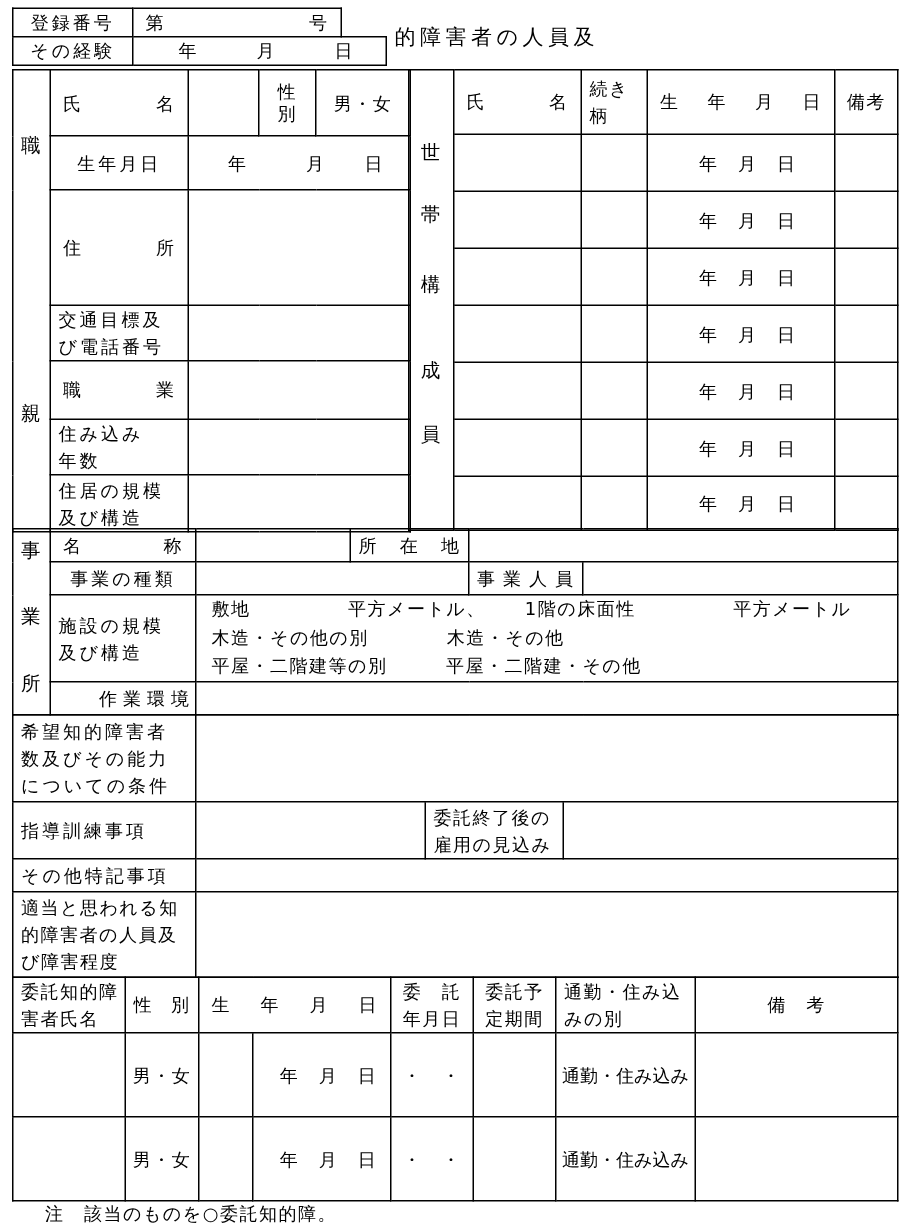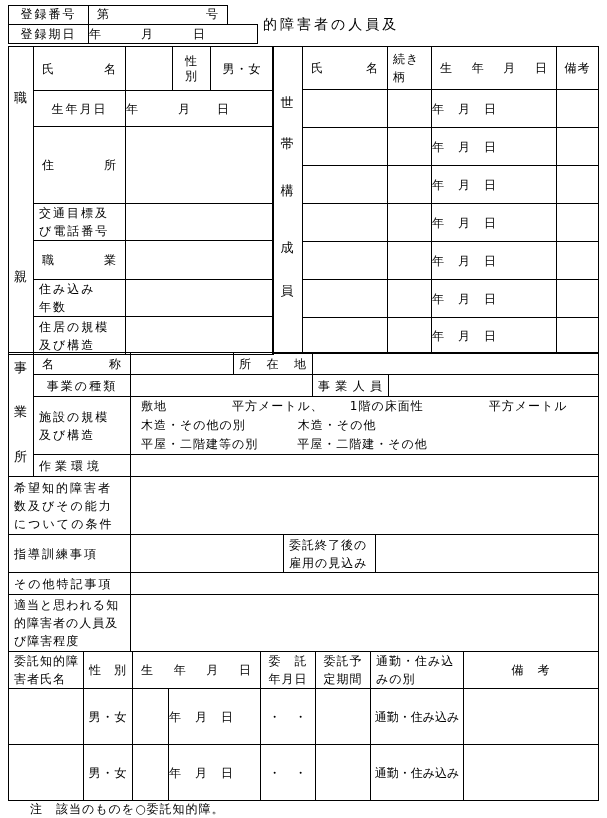--- a/index.html
+++ b/index.html
@@ -4,23 +4,23 @@
 <style>
   html,body{margin:0;padding:0;background:#fff;}
   .page{position:relative;width:607px;height:818px;background:#ffffff;
         font-family:"DejaVu Sans",sans-serif;color:#000;font-size:12px;}
   table{border-collapse:collapse;table-layout:fixed;position:absolute;}
   td{border:1px solid #000;padding:0;font-size:12px;text-align:center;
      vertical-align:middle;overflow:hidden;letter-spacing:1px;line-height:18px;}
   td.noborder{border:none;}
   .ml{white-space:pre-line;}
   .tl{text-align:left;padding-left:5px;}
-  .tr{text-align:left;padding-right:8px;}
+  .tr{text-align:center;padding-right:8px;padding-left:17px;}
   .ls2{letter-spacing:2px;}
-  .ls4{letter-spacing:4px;}
+  .ls4{letter-spacing:4px;text-align:right;}
   .spread{display:flex;justify-content:space-between;align-items:center;padding:0 8px;}
   .spread4{display:flex;justify-content:space-between;align-items:center;padding:0 5px;}
   .vstrip{position:relative;font-size:13px;}
   .vstrip span{position:absolute;left:50%;transform:translateX(-50%);line-height:13px;}
   .strip-a span:nth-child(1){top:44px;}
   .strip-a span:nth-child(2){top:223px;}
   .strip-b span:nth-child(1){top:49px;}
   .strip-b span:nth-child(2){top:90px;}
   .strip-b span:nth-child(3){top:137px;}
   .strip-b span:nth-child(4){top:194px;}
@@ -37,32 +37,32 @@
 
 <div class="page">
 
   <table style="left:8px;top:5px;width:249px;">
     <colgroup>
         <col style="width:80px">
         <col style="width:139px">
         <col style="width:30px">
       </colgroup>
     <tbody>
-        <tr style="height:19px;font-family:Liberation Mono, monospace;">
+        <tr style="height:19px;">
       <td class="ls2">登録番号</td>
       <td>
         <div class="spread">
           <span>第</span>
           <span>号</span>
         </div>
       </td>
       <td class="noborder"></td>
     </tr>
     <tr style="height:19px;">
-      <td class="ls2">登録期日</td>
+      <td class="ls2">その経験</td>
       <td colspan="2" class="tr">年　　　月　　　日</td>
     </tr>
   </tbody>
     </table>
 
   <div class="title">的障害者の人員及</div>
 
   <table style="left:8px;top:46px;width:265px;height:307px;">
     <colgroup>
         <col style="width:25px">

